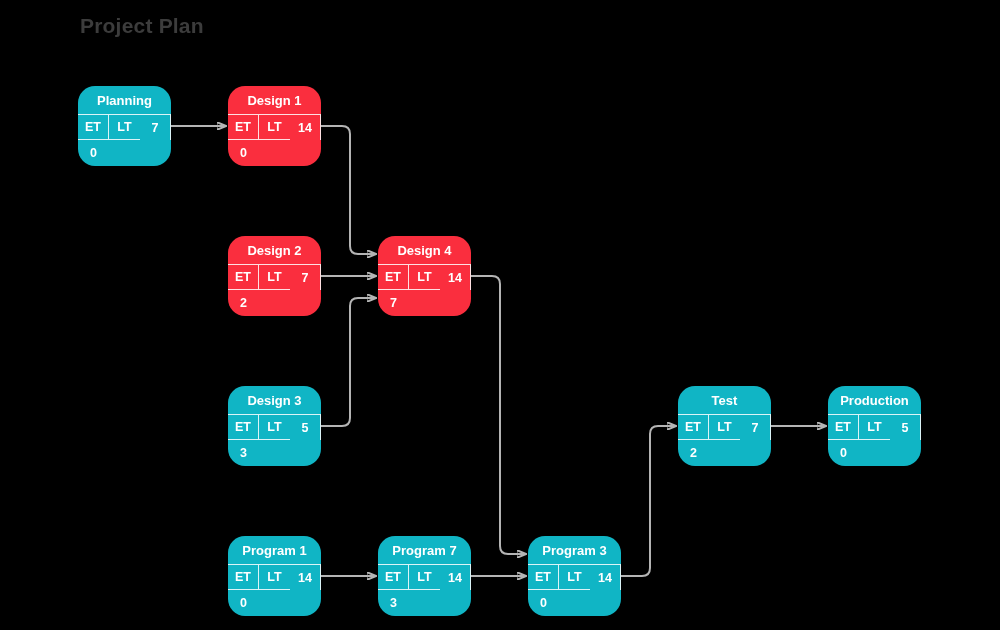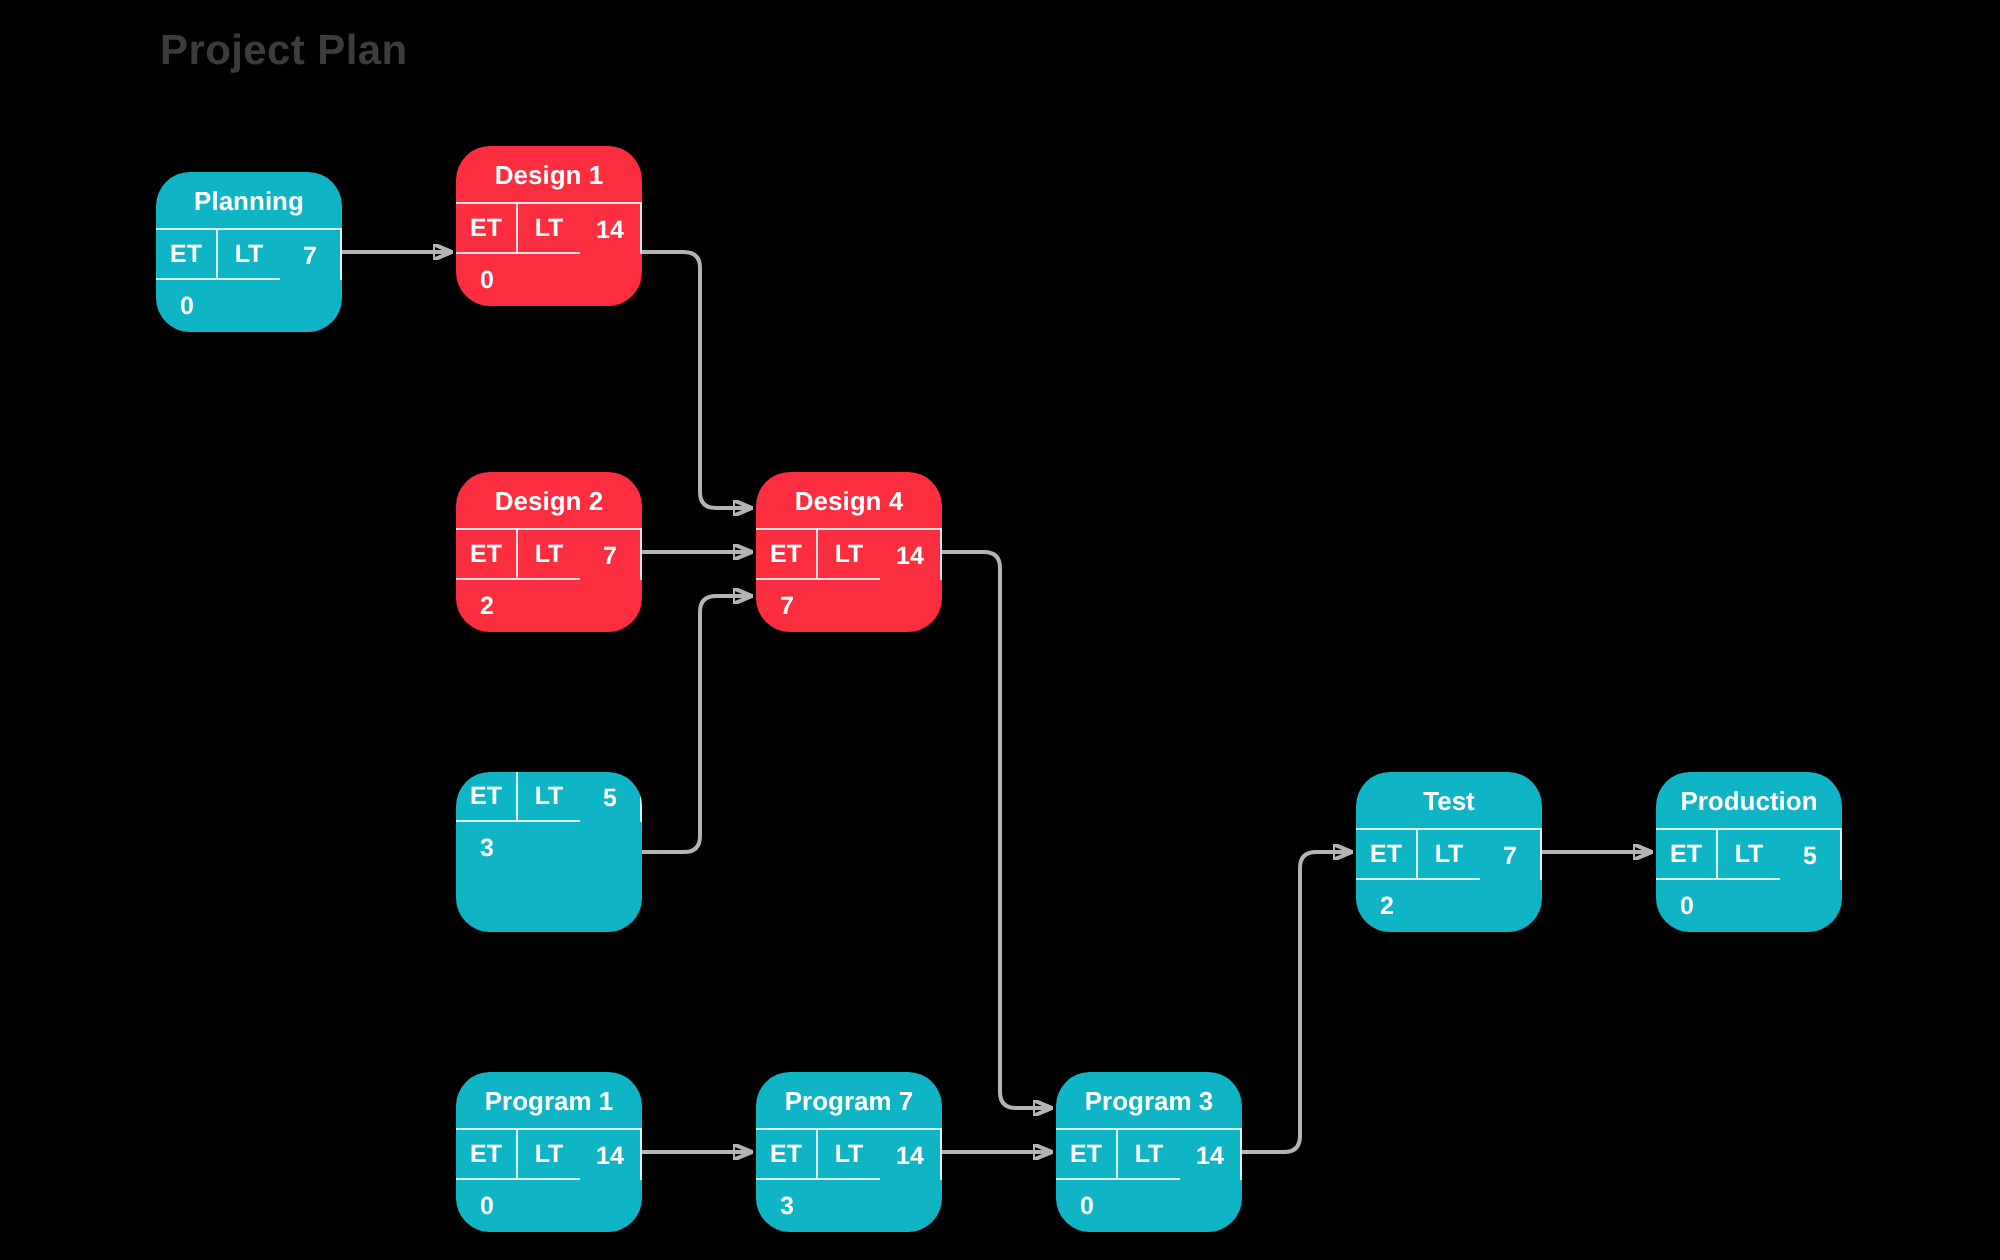--- a/index.html
+++ b/index.html
@@ -100,21 +100,21 @@
   <div class="node teal" style="left:78px;top:86px">
     <div class="node-title">Planning</div>
     <div class="node-grid">
       <div class="cell hdr cr">ET</div>
       <div class="cell hdr">LT</div>
       <div class="cell cr">7</div>
       <div class="cell">0</div>
     </div>
   </div>
 
-  <div class="node red" style="left:228px;top:73px">
+  <div class="node red" style="left:228px;top:86px">
     <div class="node-title">Design 1</div>
     <div class="node-grid">
       <div class="cell hdr cr">ET</div>
       <div class="cell hdr">LT</div>
       <div class="cell cr">14</div>
       <div class="cell">0</div>
     </div>
   </div>
 
   <div class="node red" style="left:228px;top:236px">
@@ -131,20 +131,21 @@
     <div class="node-title">Design 4</div>
     <div class="node-grid">
       <div class="cell hdr cr">ET</div>
       <div class="cell hdr">LT</div>
       <div class="cell cr">14</div>
       <div class="cell">7</div>
     </div>
   </div>
 
   <div class="node teal" style="left:228px;top:386px">
+    <div class="node-title">Design 3</div>
     <div class="node-grid">
       <div class="cell hdr cr">ET</div>
       <div class="cell hdr">LT</div>
       <div class="cell cr">5</div>
       <div class="cell">3</div>
     </div>
   </div>
 
   <div class="node teal" style="left:678px;top:386px">
     <div class="node-title">Test</div>

